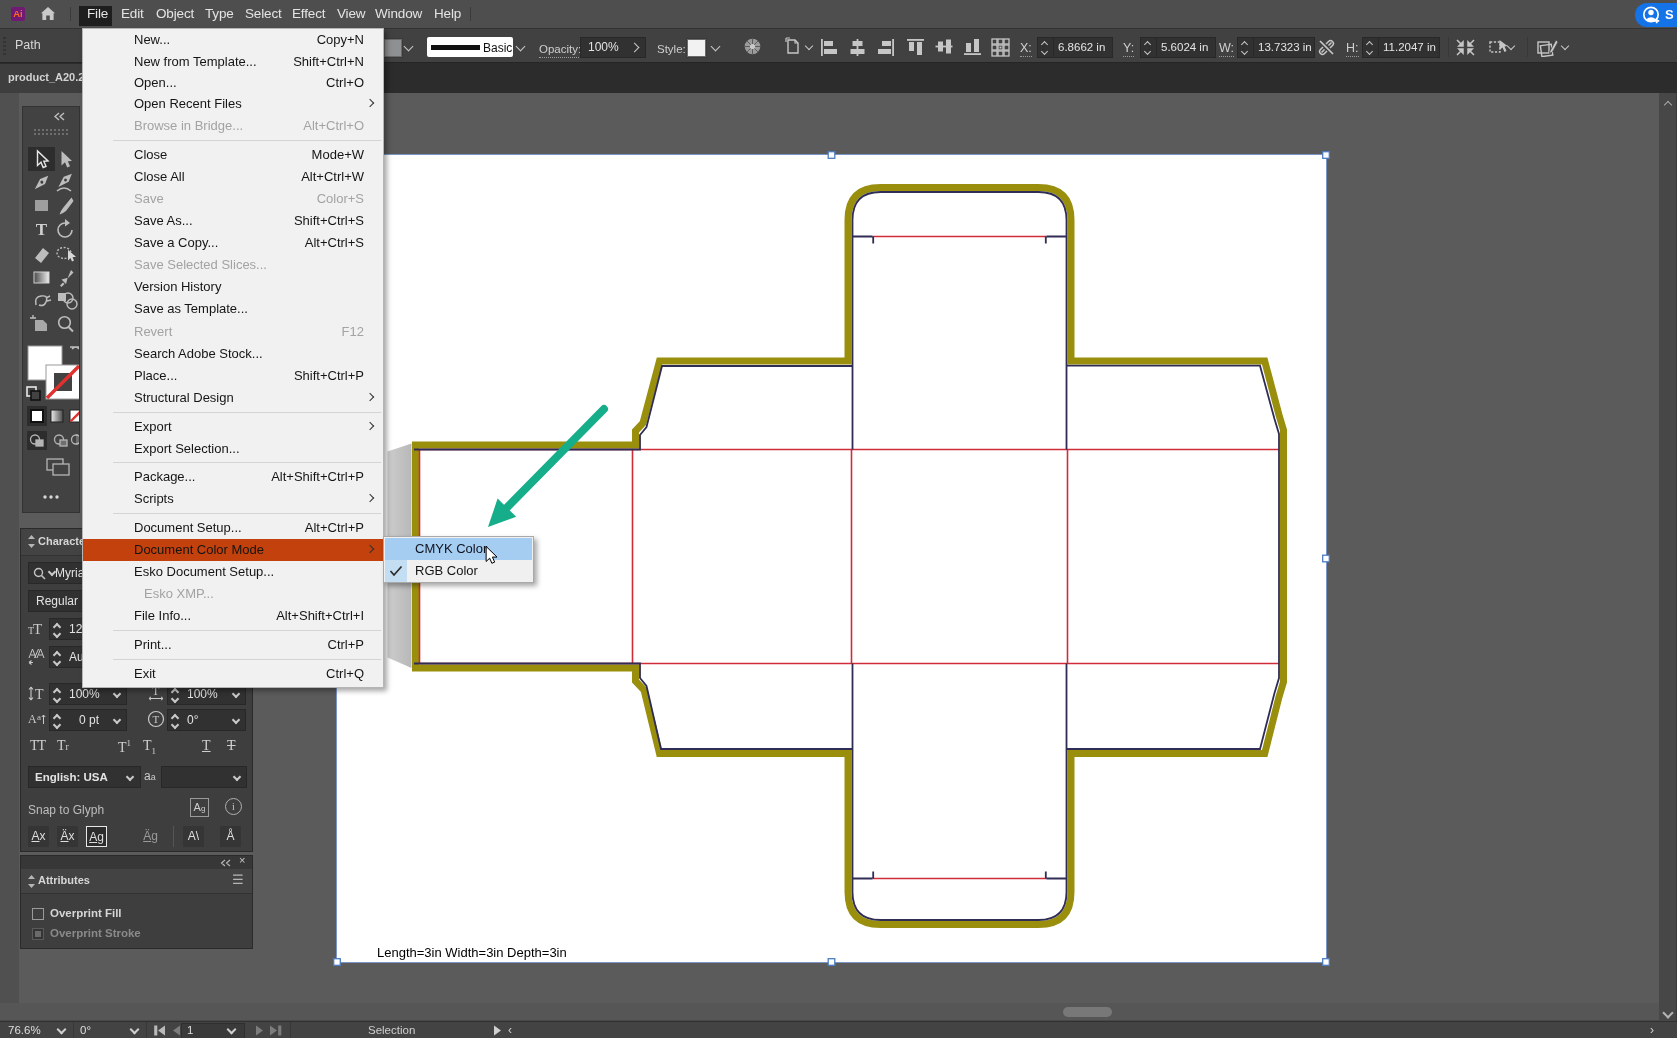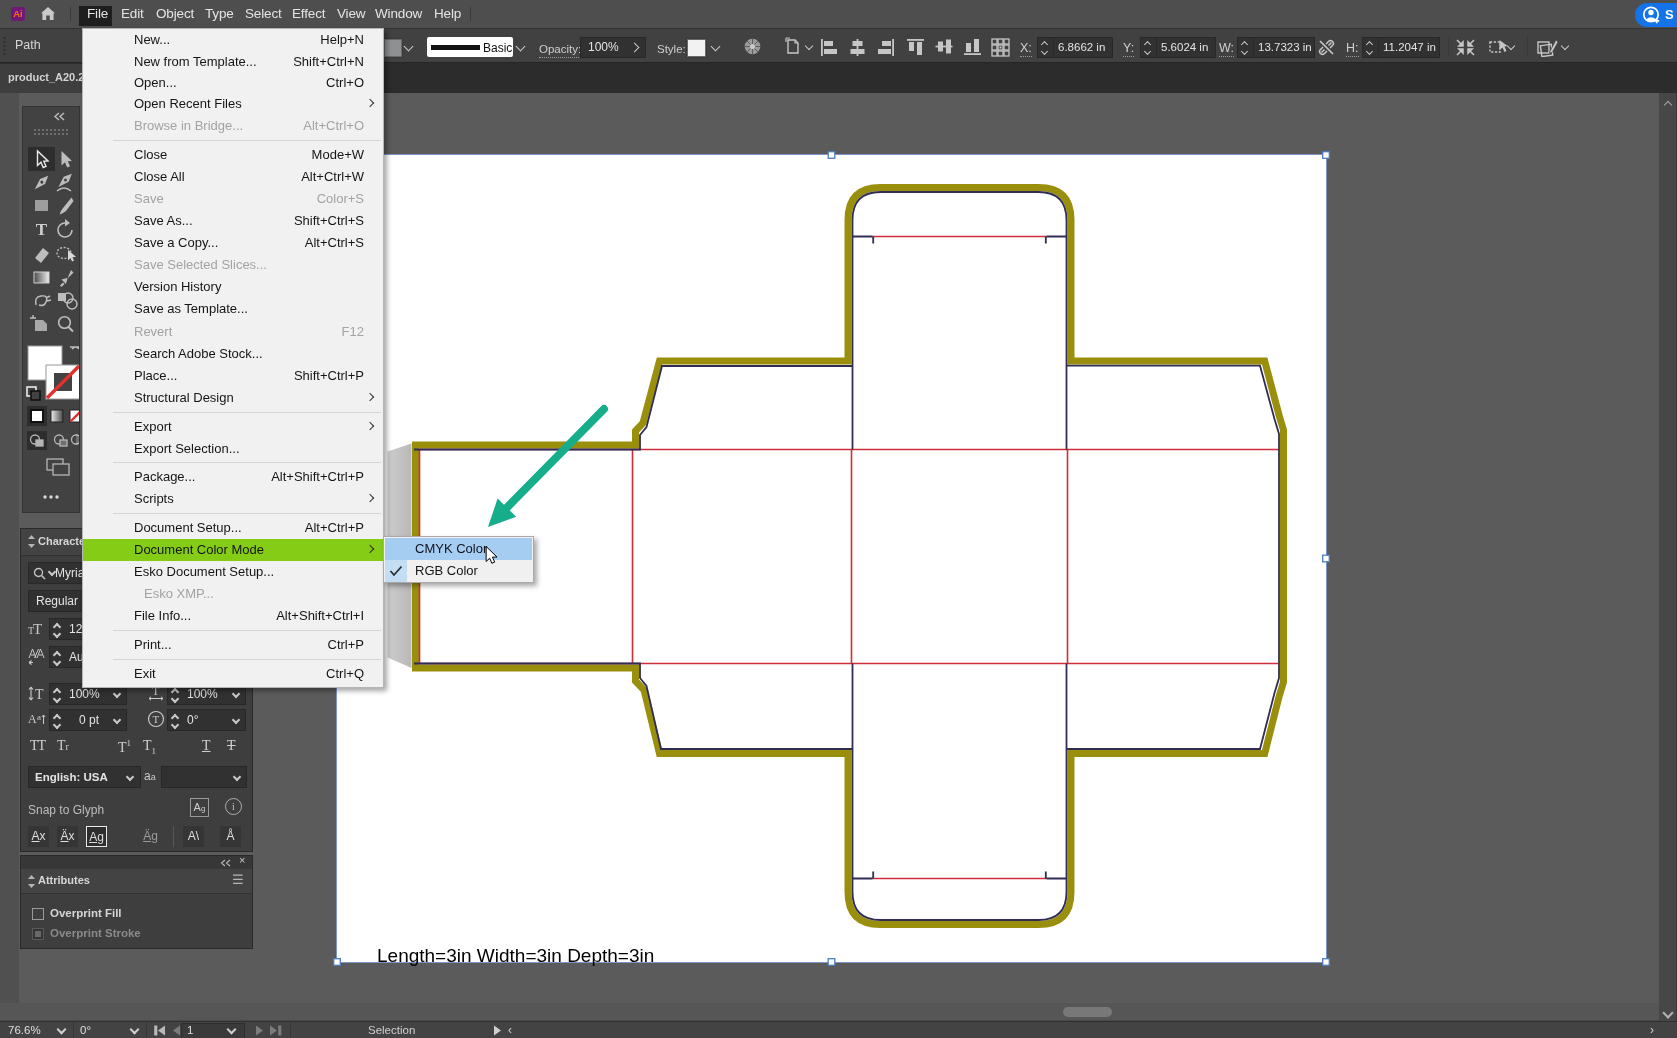--- a/index.html
+++ b/index.html
@@ -18,21 +18,21 @@
   .clab{position:absolute;font-size:12.5px;color:#cfcfcf;top:11px;line-height:16px;}
   .spin{position:absolute;width:15px;background:#313131;border:1px solid #282828;}
 </style>
 </head>
 <body>
 <div id="app">
 
   <div class="abs" id="pasteboard" style="left:0;top:92px;width:1659px;height:912px;background:#5b5b5b;"></div>
 
   <div class="abs" style="left:337px;top:155px;width:989px;height:807px;background:#ffffff;outline:1px solid #7d95c4;"></div>
-  <div class="abs" style="left:377px;top:945px;font-size:19px;color:#000;z-index:1;text-align:right;">Length=3in Width=3in Depth=3in</div>
+  <div class="abs" style="left:377px;top:945px;font-size:13px;color:#000;z-index:1;text-align:right;">Length=3in Width=3in Depth=3in</div>
 
   <svg class="abs" style="left:0;top:0;z-index:1;" width="1677" height="1038" viewBox="0 0 1677 1038">
     <defs>
       <linearGradient id="shad" x1="0" y1="0" x2="1" y2="0">
         <stop offset="0" stop-color="#cdcdcd"></stop>
           <stop offset="1" stop-color="#b8b8b8"></stop>
       </linearGradient>
     </defs>
 
     <polygon points="387.5,451.5 411.5,443.5 411.5,668 387.5,657.5" fill="url(#shad)"></polygon>
@@ -527,21 +527,21 @@
   </div>
   <div id="tabbar" class="abs" style="left:0;top:62px;width:1677px;height:30px;background:#2c2c2c;border-top:1px solid #252525;z-index:4;">
     <div class="abs" style="left:0;top:1px;width:265px;height:29px;background:#3e3e3e;overflow:hidden;">
       <div class="abs" style="left:8px;top:7px;font-size:11px;font-weight:bold;color:#d2d2d2;white-space:nowrap;">product_A20.25iCt3_1 @ 76.6% (RGB/Preview)</div>
     </div>
   </div>
 
   <div id="filemenu" class="abs" style="left:82px;top:28px;width:302px;height:660px;background:#f1f1f1;border:1px solid #b5b5b5;box-sizing:border-box;box-shadow:3px 3px 5px rgba(0,0,0,0.35);z-index:5;">
     <div class="mi" style="top:0;">
         <span class="lab">New...</span>
-        <span class="sc">Help+N</span>
+        <span class="sc">Copy+N</span>
       </div>
     <div class="mi" style="top:22px;">
         <span class="lab">New from Template...</span>
         <span class="sc">Shift+Ctrl+N</span>
       </div>
     <div class="mi" style="top:42.5px;">
         <span class="lab">Open...</span>
         <span class="sc">Ctrl+O</span>
       </div>
     <div class="mi" style="top:64px;">
@@ -612,21 +612,21 @@
       </div>
     <div class="mi" style="top:459px;">
         <span class="lab">Scripts</span>
         <div class="marr"></div>
       </div>
     <div class="msep" style="top:484px;"></div>
     <div class="mi" style="top:488px;">
         <span class="lab">Document Setup...</span>
         <span class="sc">Alt+Ctrl+P</span>
       </div>
-    <div class="mi" style="top:510px;background:#84cc16;">
+    <div class="mi" style="top:510px;background:#c2410c;">
         <span class="lab">Document Color Mode</span>
         <div class="marr"></div>
       </div>
     <div class="mi" style="top:532px;">
         <span class="lab">Esko Document Setup...</span>
       </div>
     <div class="mi dis" style="top:554px;margin-left:10px;">
         <span class="lab">Esko XMP...</span>
       </div>
     <div class="mi" style="top:576px;">

